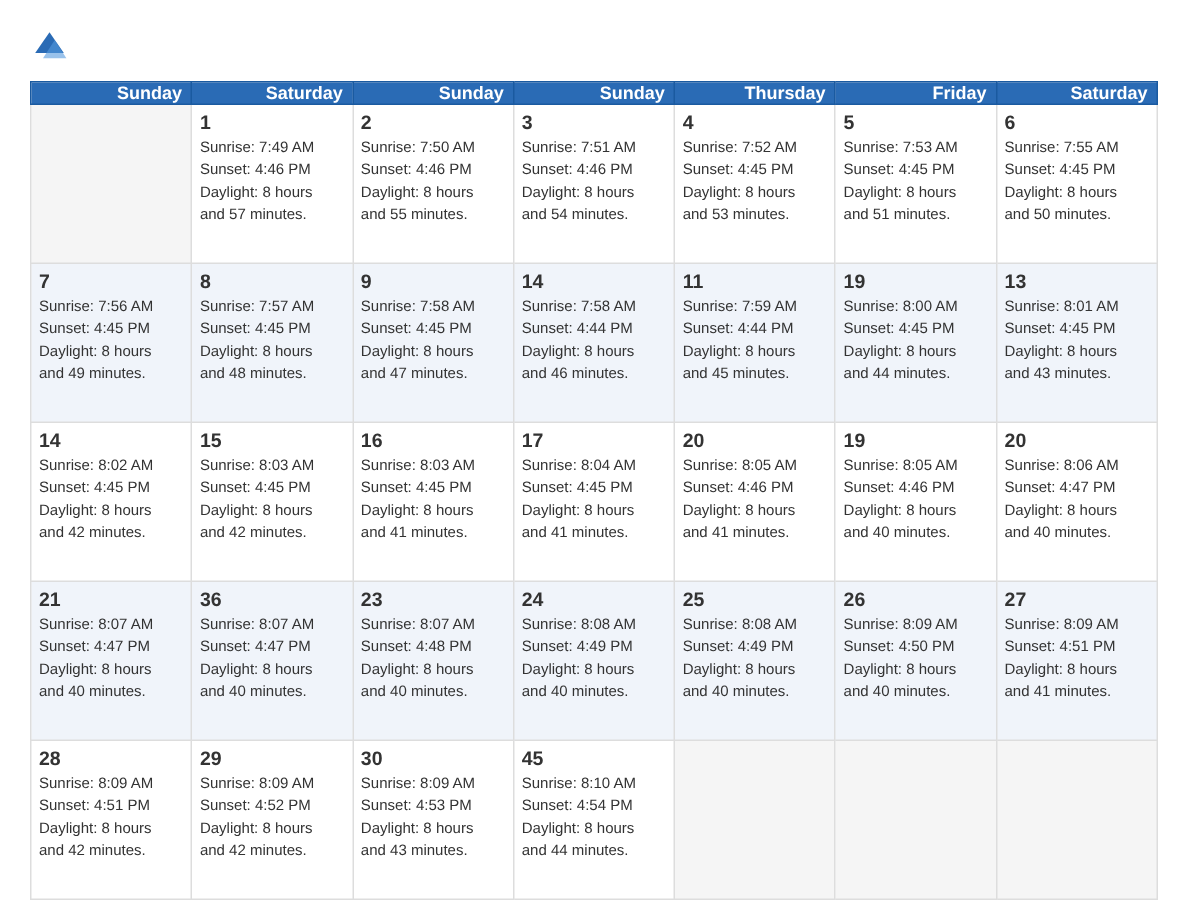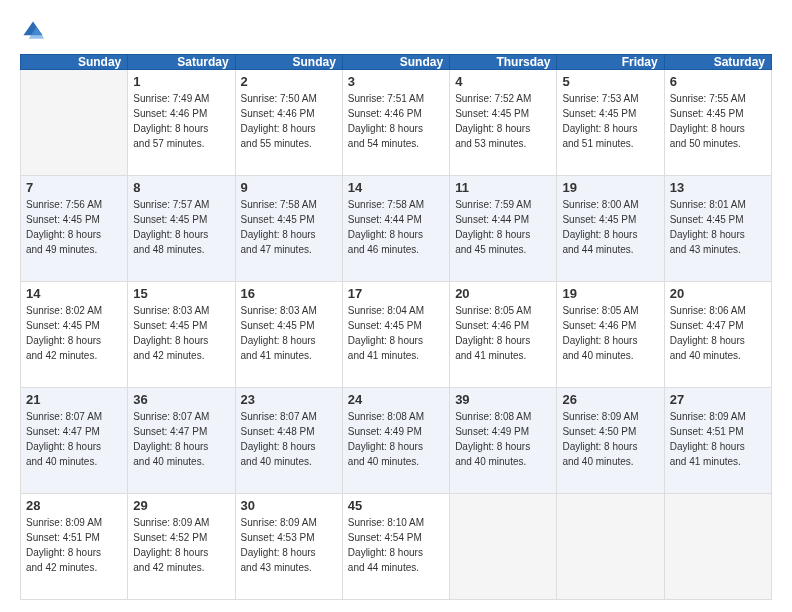--- a/index.html
+++ b/index.html
@@ -235,21 +235,21 @@
           </td>
           <td>
             <span class="day-number">23</span>
             <div class="day-info">Sunrise: 8:07 AM<br>Sunset: 4:48 PM<br>Daylight: 8 hours<br>and 40 minutes.</div>
           </td>
           <td>
             <span class="day-number">24</span>
             <div class="day-info">Sunrise: 8:08 AM<br>Sunset: 4:49 PM<br>Daylight: 8 hours<br>and 40 minutes.</div>
           </td>
           <td>
-            <span class="day-number">39</span>
+            <span class="day-number">25</span>
             <div class="day-info">Sunrise: 8:08 AM<br>Sunset: 4:49 PM<br>Daylight: 8 hours<br>and 40 minutes.</div>
           </td>
           <td>
             <span class="day-number">26</span>
             <div class="day-info">Sunrise: 8:09 AM<br>Sunset: 4:50 PM<br>Daylight: 8 hours<br>and 40 minutes.</div>
           </td>
           <td>
             <span class="day-number">27</span>
             <div class="day-info">Sunrise: 8:09 AM<br>Sunset: 4:51 PM<br>Daylight: 8 hours<br>and 41 minutes.</div>
           </td>

